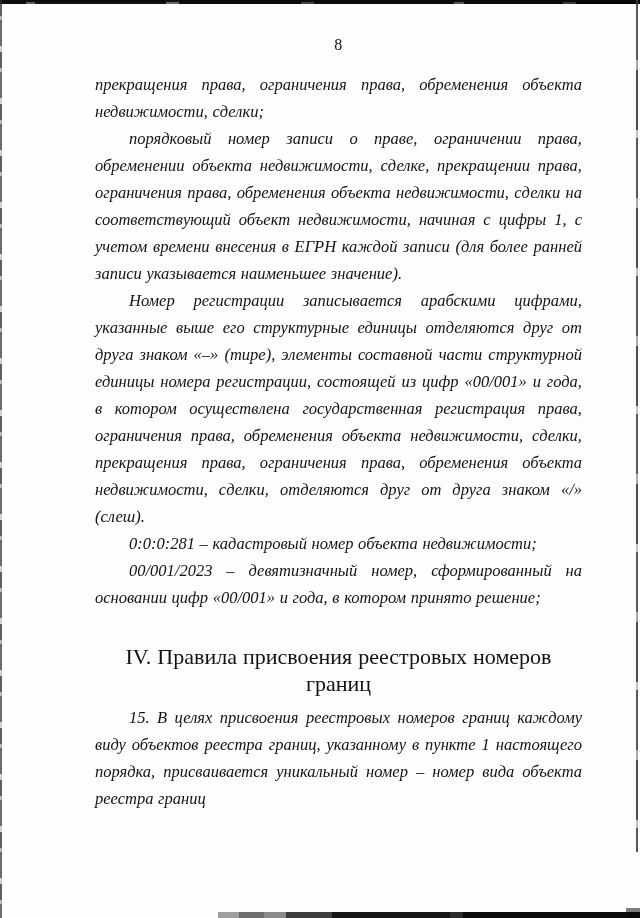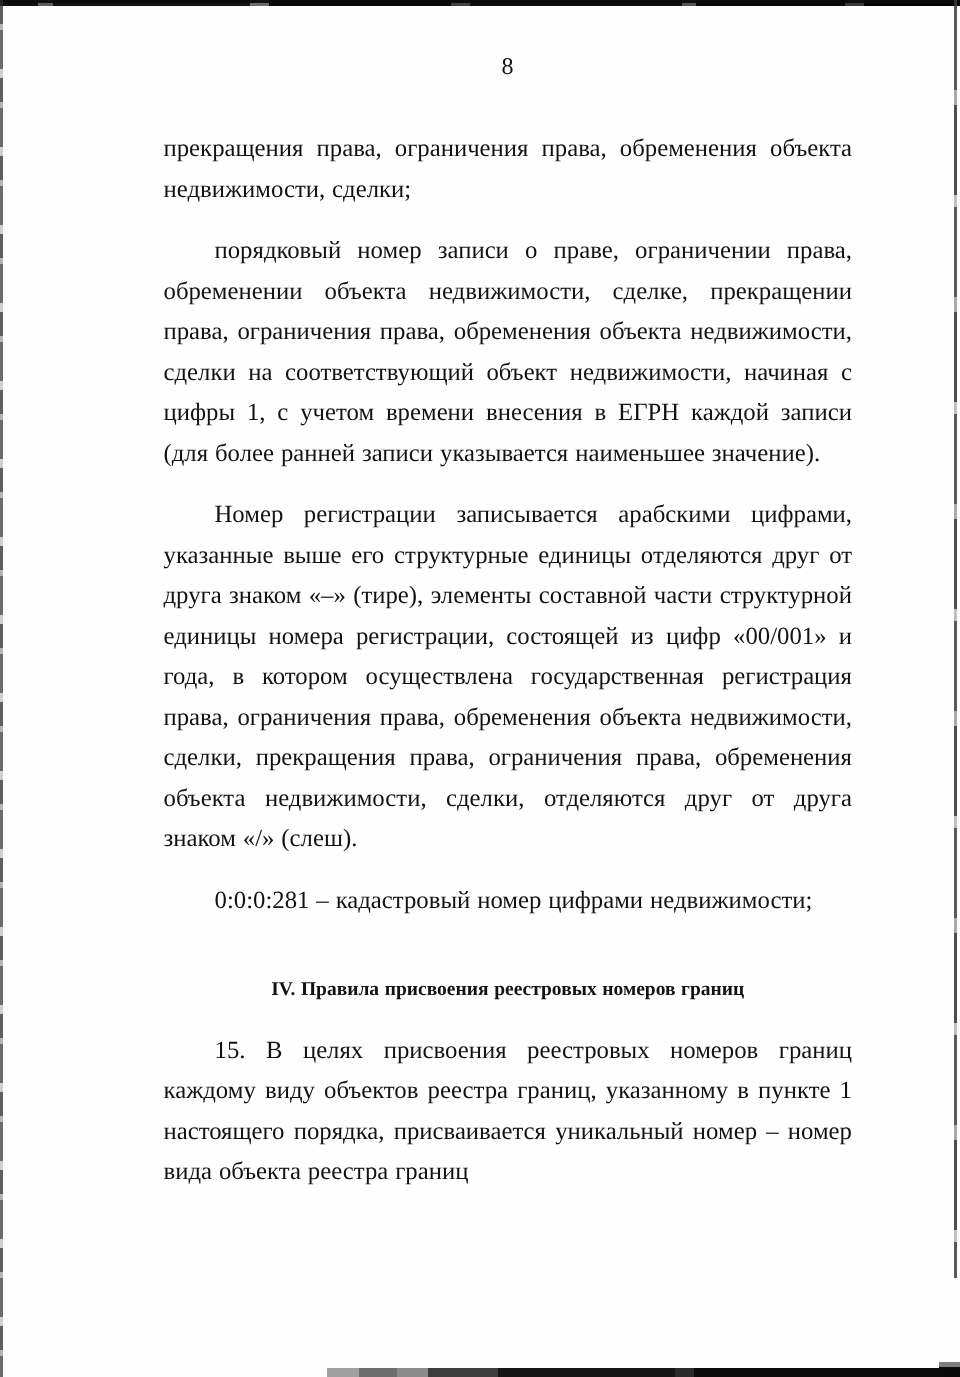--- a/index.html
+++ b/index.html
@@ -58,26 +58,26 @@
     letter-spacing: 0.5px;
   }
   .text-block {
     position: absolute;
     top: 71px; left: 95px; width: 487px;
     font-size: 16.5px;
     line-height: 27px;
     text-align: justify;
     word-spacing: 0.5px;
   }
-  .para { margin: 14px; }
+  .para { margin: 0; font-style: italic; }
   .para.indent { text-indent: 34px; }
   .section-heading {
     margin: 32px 0 7px 0;
-    font-size: 13px;
-    font-weight: bold;
+    font-size: 22px;
+    font-weight: normal;
     text-align: center;
     text-indent: 0;
     line-height: 27px;
   }
 </style>
 </head>
 <body>
 
 <div class="page">
 
@@ -91,22 +91,23 @@
 
   <div class="text-block">
 
     <p class="para">прекращения права, ограничения права, обременения объекта недвижимости, сделки;</p>
 
     <p class="para indent">порядковый номер записи о праве, ограничении права, обременении объекта недвижимости, сделке, прекращении права, ограничения права, обременения объекта недвижимости, сделки на соответствующий объект недвижимости, начиная с цифры 1, с учетом времени внесения в ЕГРН каждой записи (для более ранней записи указывается наименьшее значение).</p>
 
     <p class="para indent">Номер регистрации записывается арабскими цифрами, указанные выше его структурные единицы отделяются друг от друга знаком «–» (тире), элементы составной части структурной единицы номера регистрации, состоящей из цифр «00/001» и года, в котором осуществлена государственная регистрация права, ограничения права, обременения объекта недвижимости, сделки, прекращения права, ограничения права, обременения объекта недвижимости, сделки, отделяются друг от друга знаком «/» (слеш).</p>
 
 
-    <p class="para indent">0:0:0:281 – кадастровый номер цифрами недвижимости;</p>
+    <p class="para indent">0:0:0:281 – кадастровый номер объекта недвижимости;</p>
 
+    <p class="para indent">00/001/2023 – девятизначный номер, сформированный на основании цифр «00/001» и года, в котором принято решение;</p>
 
 
     <h2 class="section-heading">IV. Правила присвоения реестровых номеров границ</h2>
 
 
     <p class="para indent">15. В целях присвоения реестровых номеров границ каждому виду объектов реестра границ, указанному в пункте 1 настоящего порядка, присваивается уникальный номер – номер вида объекта реестра границ</p>
 
   </div>
 </div>
 

